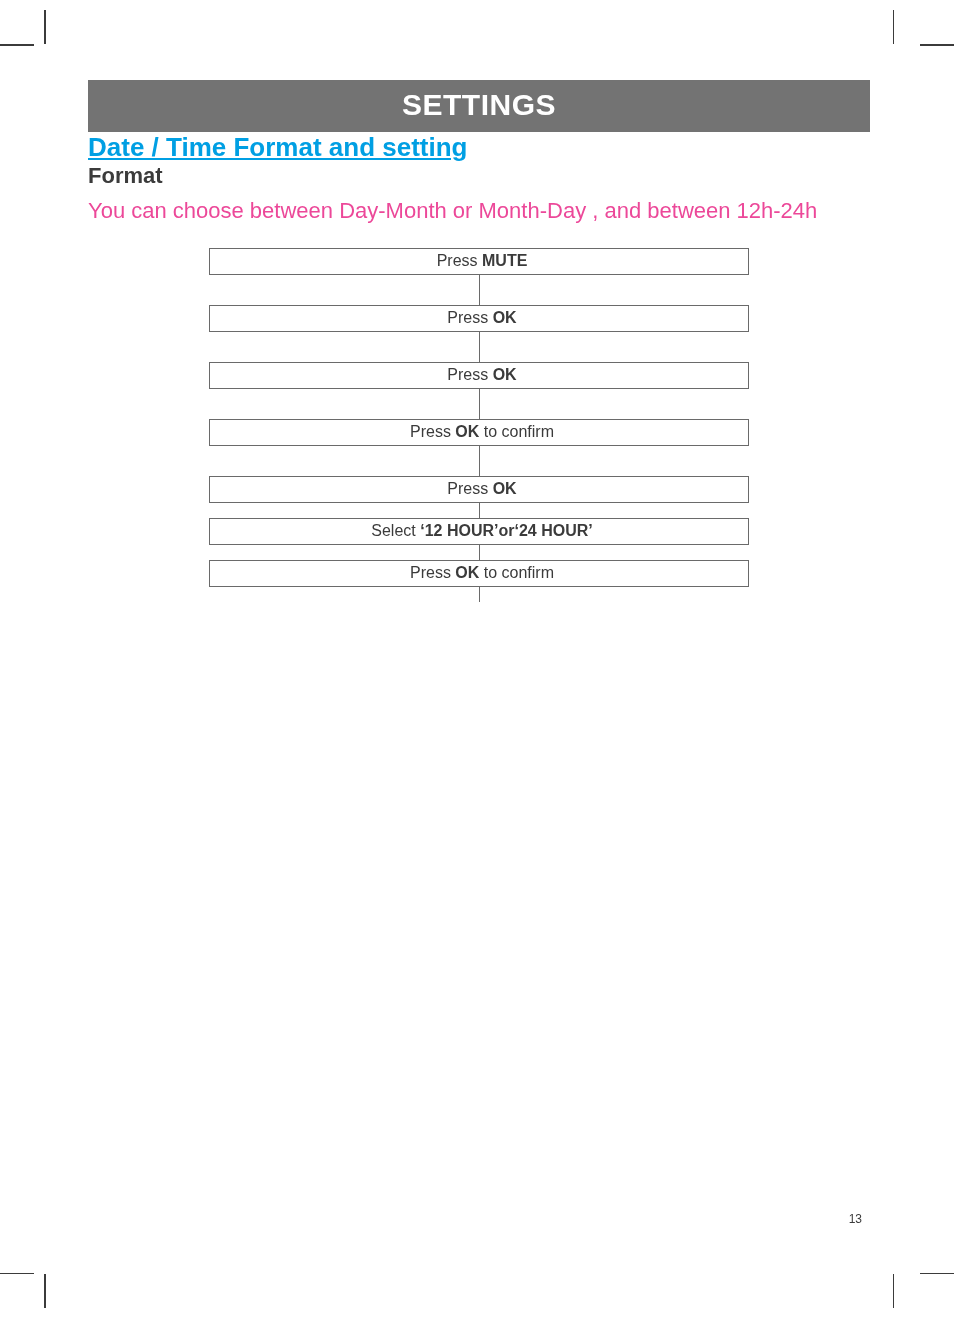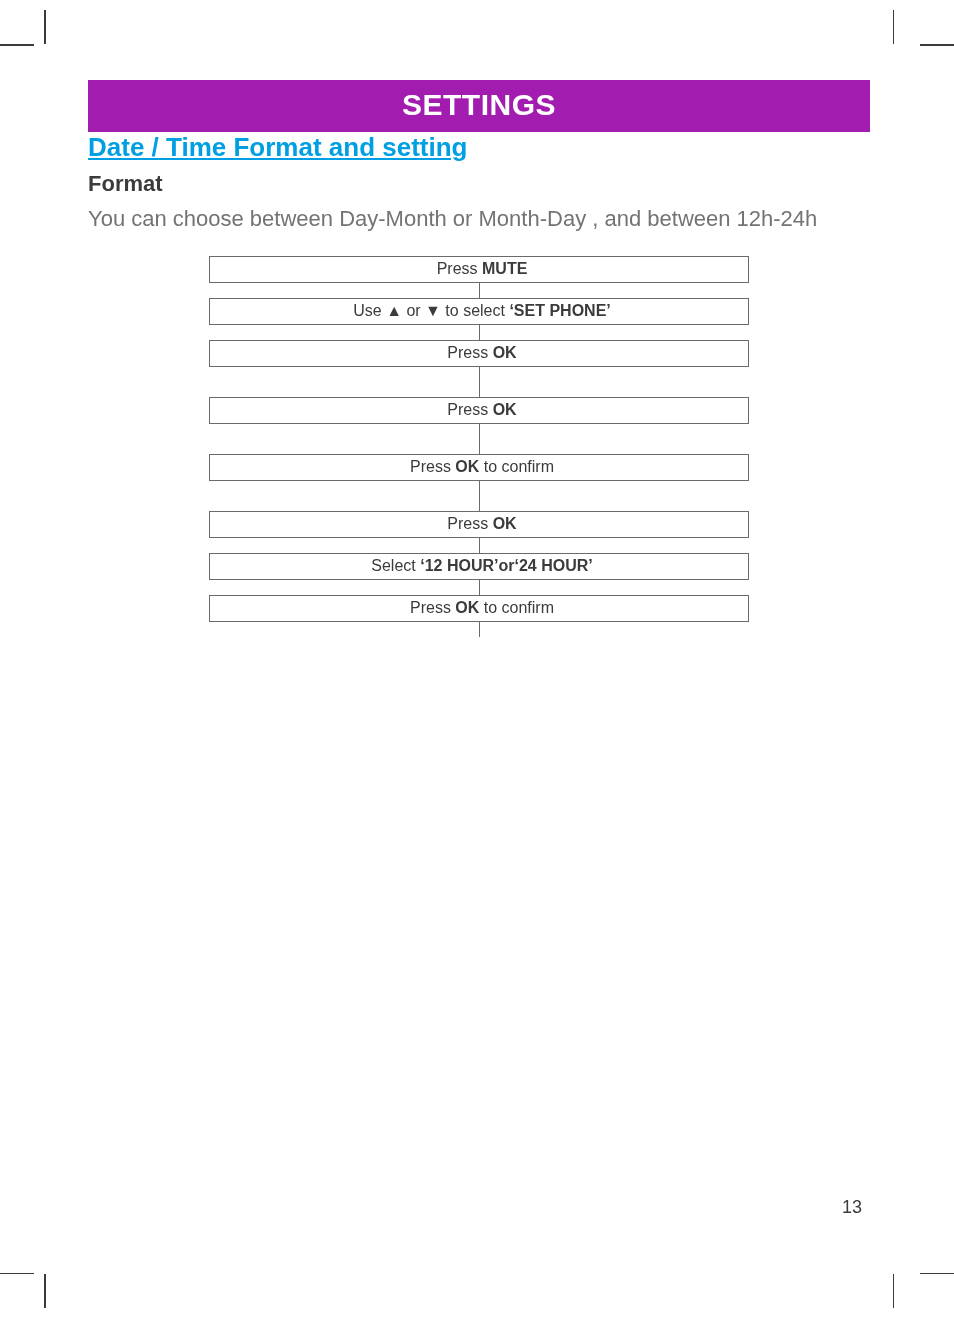--- a/index.html
+++ b/index.html
@@ -1,25 +1,25 @@
 <!DOCTYPE html>
 <html><head>
 <meta charset="utf-8">
 <style>
   * { box-sizing: border-box; margin: 0; padding: 0; }
   html, body { width: 954px; height: 1318px; background: #fff; font-family: Arial, Helvetica, sans-serif; color: #3b3b3b; position: relative; }
   .page { position: absolute; left: 88px; top: 80px; width: 782px; }
-  .banner { background: #a21caf; color: #fff; text-align: center; font-weight: bold; font-size: 30px; padding: 8px 0 10px 0; letter-spacing: 0.5px; }
+  .banner { background: #737373; color: #fff; text-align: center; font-weight: bold; font-size: 30px; padding: 8px 0 10px 0; letter-spacing: 0.5px; }
   .section-title { color: #009fe3; font-weight: bold; font-size: 26px; text-decoration: underline; }
-  .subsection { font-weight: bold; font-size: 22px; color: #3b3b3b; margin-top: 8px; }
-  .intro { color: #737373; font-size: 22px; margin-top: 8px; line-height: 1.3; }
+  .subsection { font-weight: bold; font-size: 22px; color: #3b3b3b; }
+  .intro { color: #ec4899; font-size: 22px; margin-top: 8px; line-height: 1.3; }
   .flow { width: 540px; margin: 22px auto 0 auto; }
   .step { border: 1px solid #6a6a6a; text-align: center; font-size: 16px; padding: 3px 0 4px 6px; color: #3b3b3b; background: #fff; }
   .connector { width: 1px; height: 15px; background: #6a6a6a; margin: 0 auto; }
-  .page-number { position: absolute; right: 92px; bottom: 100px; font-size: 18px; color: #3b3b3b; }
+  .page-number { position: absolute; right: 92px; bottom: 92px; font-size: 12px; color: #3b3b3b; }
   
   .crop { position: absolute; background: #3b3b3b; }
   .crop.h { height: 1.5px; width: 34px; }
   .crop.v { width: 1.5px; height: 34px; }
   .tl-h { top: 44px; left: 0; } .tl-v { top: 10px; left: 44px; }
   .tr-h { top: 44px; right: 0; } .tr-v { top: 10px; right: 60px; }
   .bl-h { bottom: 44px; left: 0; } .bl-v { bottom: 10px; left: 44px; }
   .br-h { bottom: 44px; right: 0; } .br-v { bottom: 10px; right: 60px; }
 </style>
 </head>
@@ -37,21 +37,20 @@
 <div class="page">
   <div class="banner">SETTINGS</div>
 
   <div class="section-title">Date / Time  Format and setting</div>
   <div class="subsection">Format</div>
   <div class="intro">You can choose between Day-Month or Month-Day , and between 12h-24h</div>
 
   <div class="flow" id="flow">
       <div class="step"><span>Press </span><b>MUTE</b><span></span></div>
       <div class="connector"></div>
-      <div class="step"><span>Use ▲ or ▼ to select </span><b>‘SET PHONE’</b><span></span></div>
       <div class="connector"></div>
       <div class="step"><span>Press </span><b>OK</b><span></span></div>
       <div class="connector"></div>
       <div class="connector"></div>
       <div class="step"><span>Press </span><b>OK</b><span></span></div>
       <div class="connector"></div>
       <div class="connector"></div>
       <div class="step"><span>Press </span><b>OK</b><span> to confirm</span></div>
       <div class="connector"></div>
       <div class="connector"></div>

